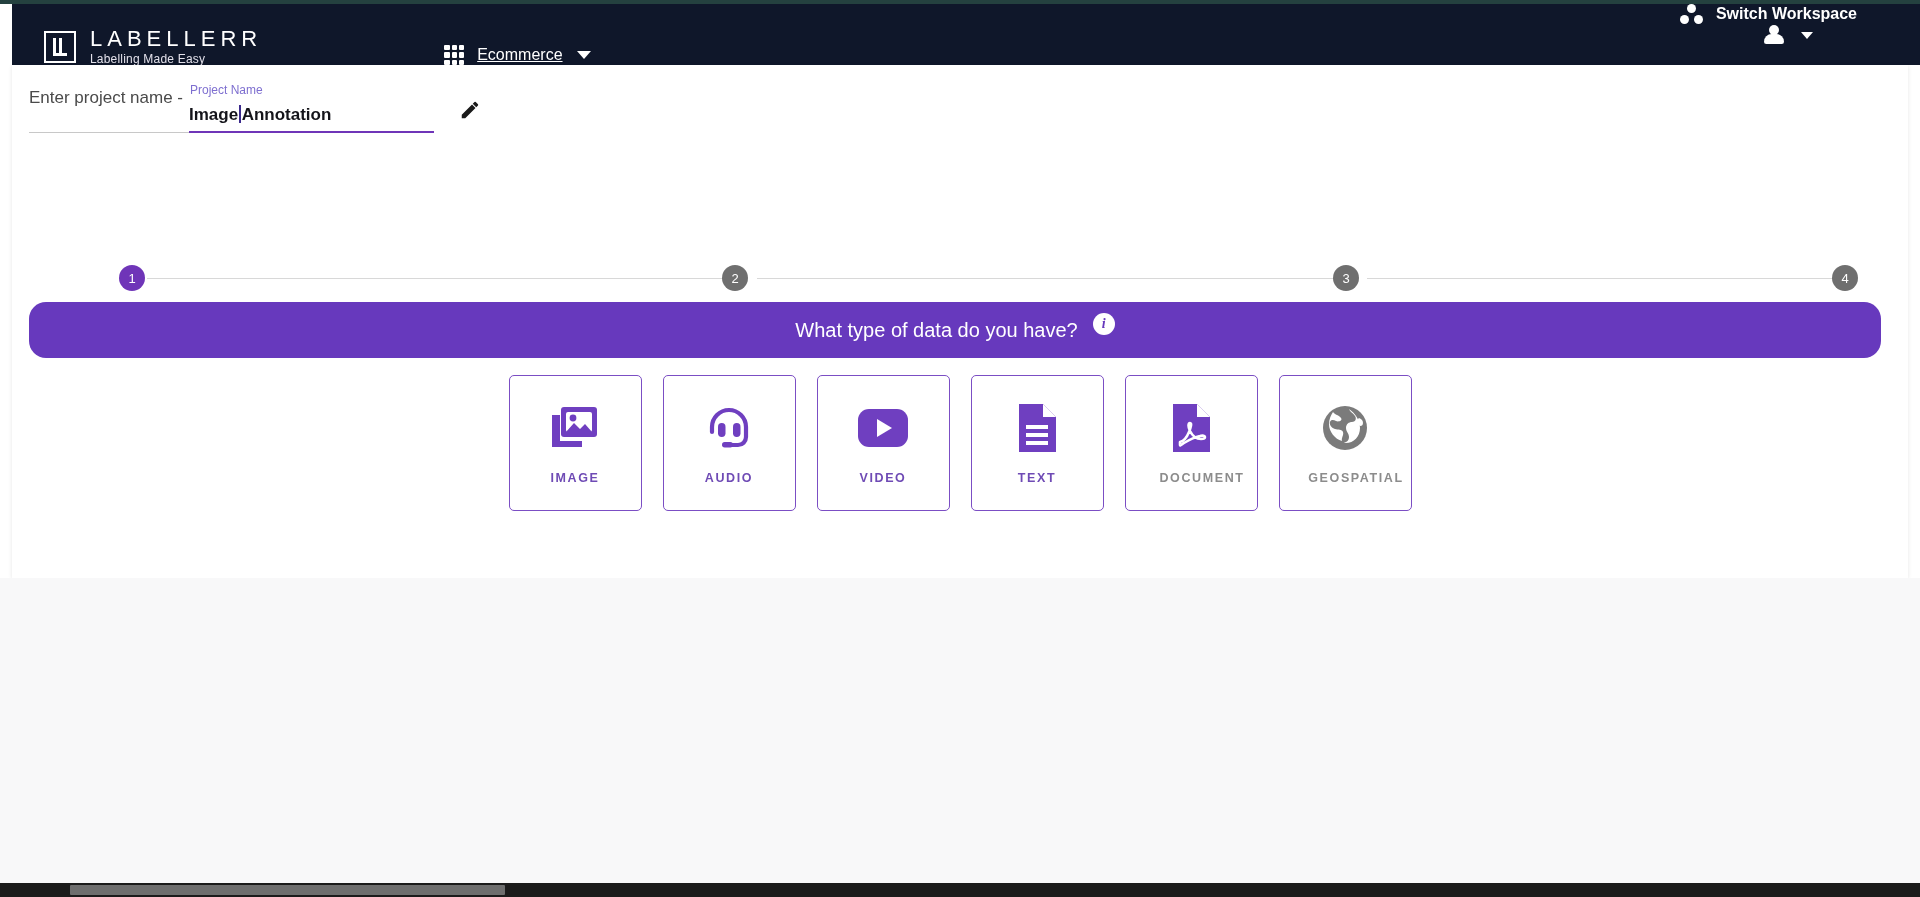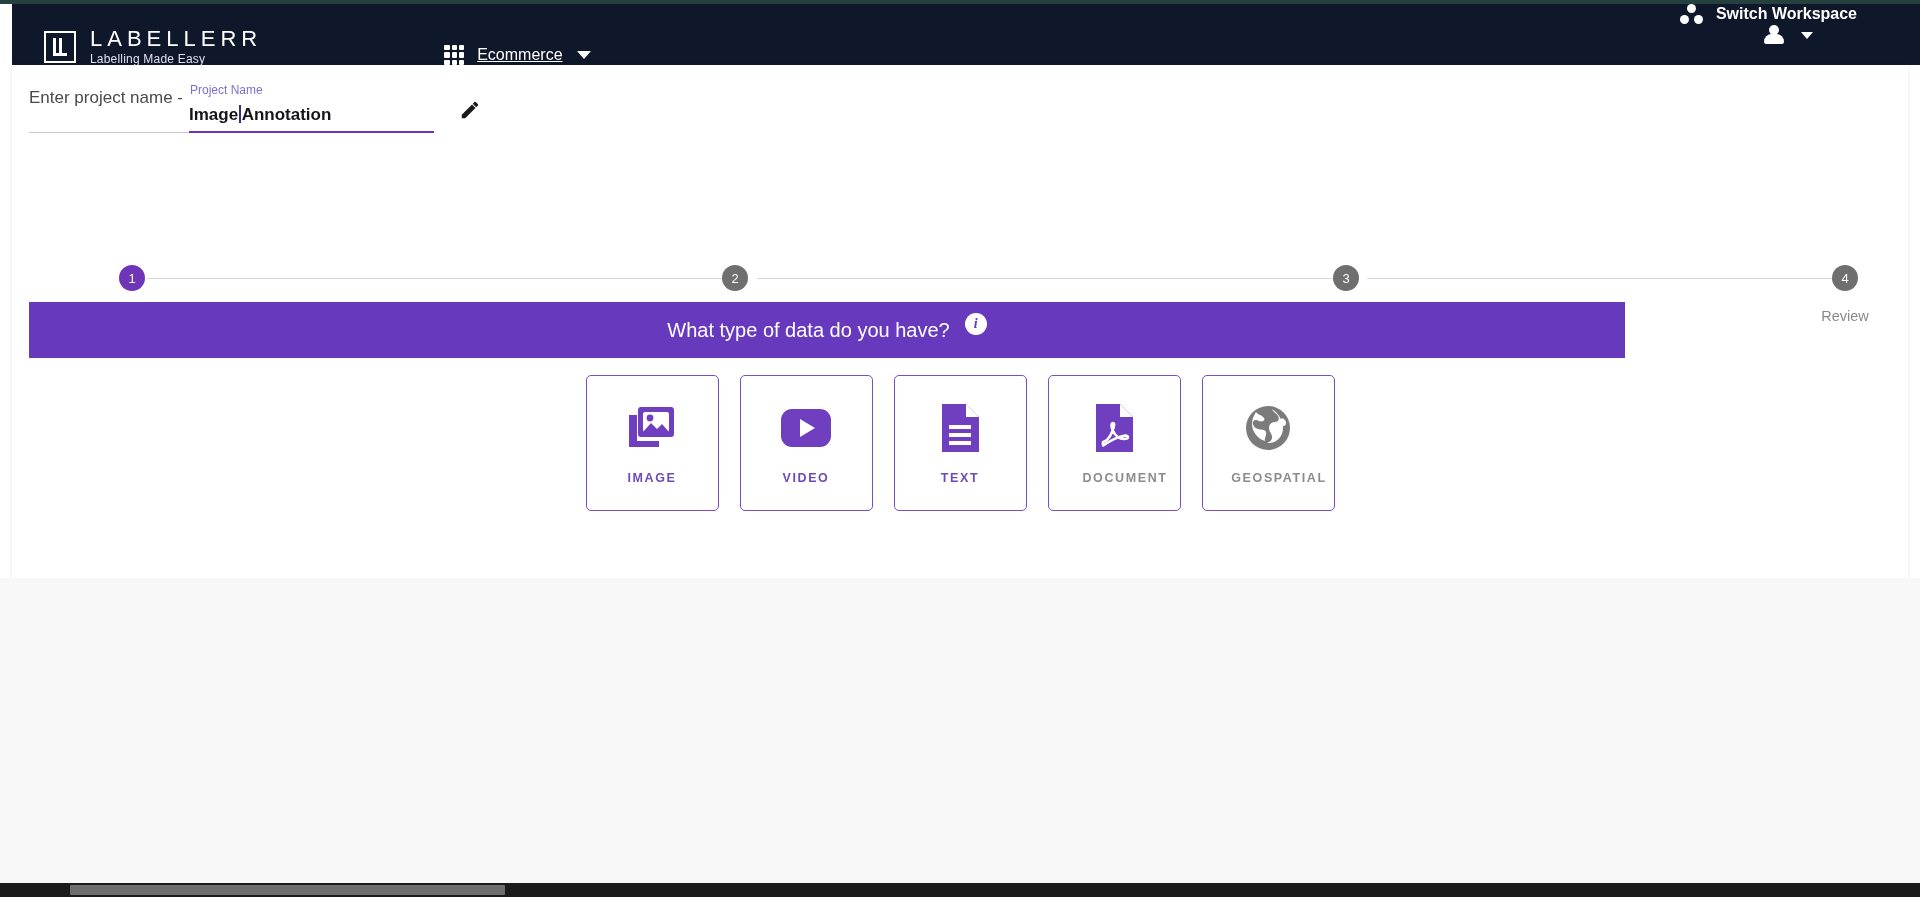--- a/index.html
+++ b/index.html
@@ -283,26 +283,27 @@
   }
   .step.active .step-label {
     color: #17171b;
     font-weight: bold;
   }
 
   
   .question-banner {
     position: absolute;
     top: 237px; left: 17px;
-    width: 1596px;
+    width: 1852px;
     height: 56px;
     background: #6739bd;
     display: flex;
     align-items: center;
     justify-content: center;
+    border-radius: 17px;
   }
   .question-text {
     color: #ffffff;
     font-size: 20px;
     font-weight: 400;
   }
   .info-badge {
     width: 22px; height: 22px;
     border-radius: 50%;
     background: #ffffff;
@@ -509,20 +510,31 @@
             <path d="M2 10h8v26H32v6H2z" fill="#6f3fc0"></path>
             <rect x="11" y="2" width="36" height="30" rx="3" fill="#6f3fc0"></rect>
             <rect x="16" y="7" width="26" height="20" rx="2" fill="#ffffff"></rect>
             <circle cx="23" cy="13" r="3.4" fill="#6f3fc0"></circle>
             <path d="M16 27l8-9 6 6 5-5 7 8z" fill="#6f3fc0"></path>
           </svg>
         </div>
         <div class="type-label">IMAGE</div>
       </div>
 
+      <div class="type-card">
+        <div class="type-icon">
+          <svg width="48" height="48" viewBox="0 0 48 48" aria-hidden="true">
+            <path d="M7 28v-5a17 17 0 0 1 34 0v10a8 8 0 0 1-8 8h-7" fill="none" stroke="#6f3fc0" stroke-width="4.2" stroke-linecap="round"></path>
+            <rect x="13" y="19" width="7.5" height="14" rx="3.7" fill="#6f3fc0"></rect>
+            <rect x="28" y="19" width="7.5" height="14" rx="3.7" fill="#6f3fc0"></rect>
+            <rect x="17" y="38" width="11" height="5.5" rx="2.7" fill="#6f3fc0"></rect>
+          </svg>
+        </div>
+        <div class="type-label">AUDIO</div>
+      </div>
 
       <div class="type-card">
         <div class="type-icon">
           <svg width="52" height="40" viewBox="0 0 52 40" aria-hidden="true">
             <rect x="1" y="1" width="50" height="38" rx="11" fill="#6f3fc0"></rect>
             <path d="M20 11l15 9-15 9z" fill="#ffffff"></path>
           </svg>
         </div>
         <div class="type-label">VIDEO</div>
       </div>

